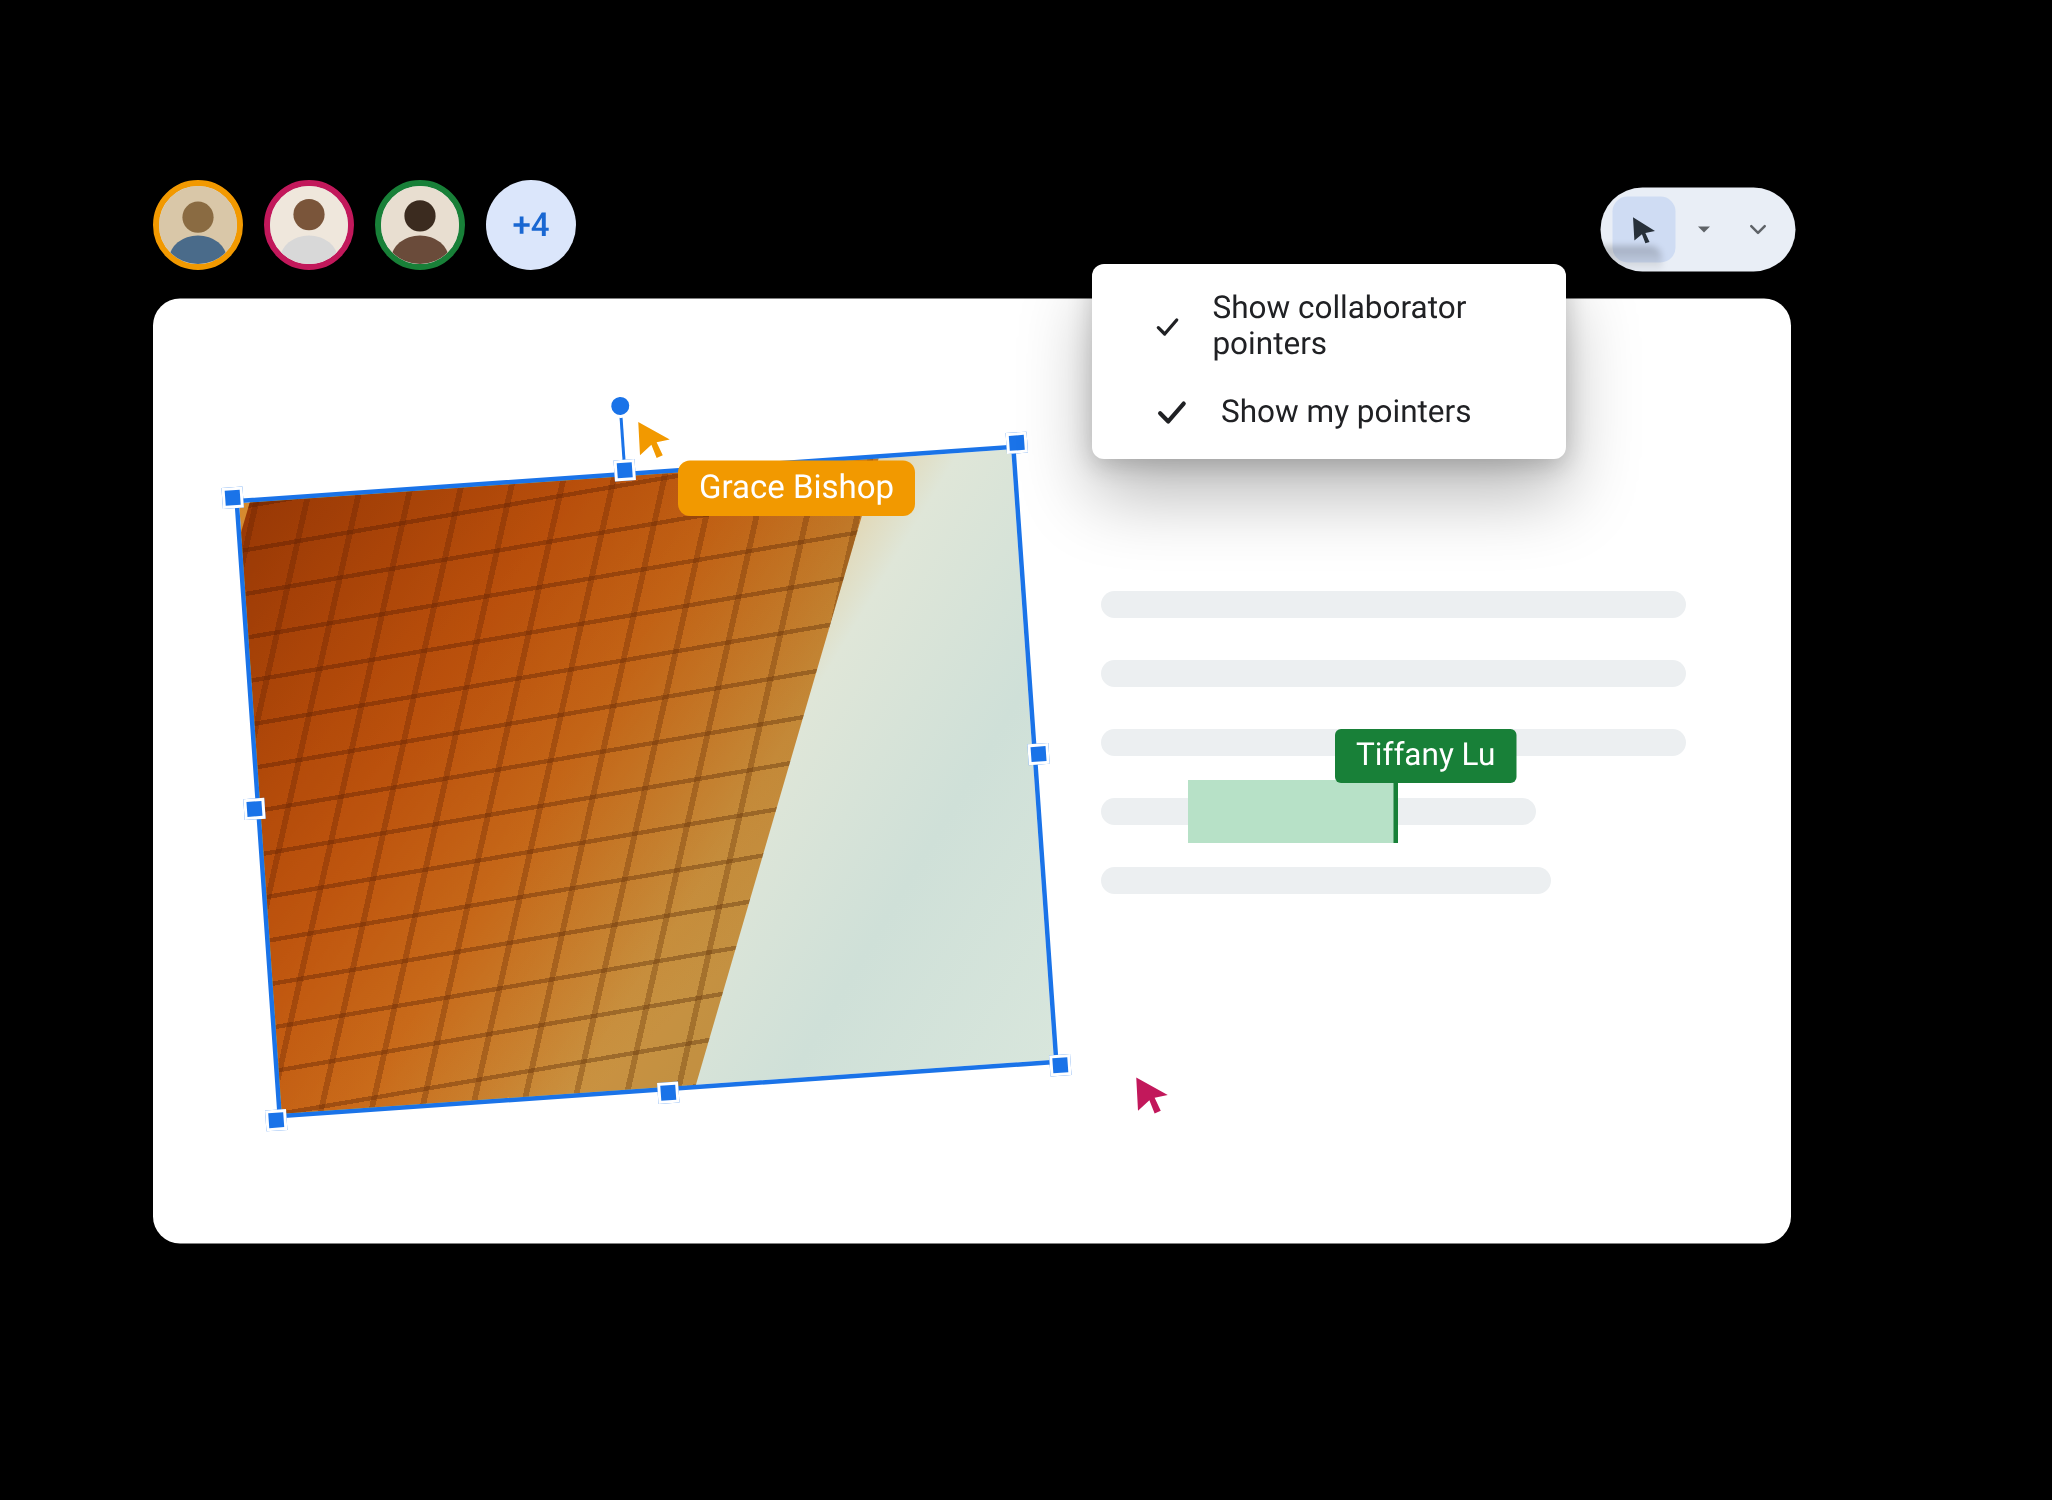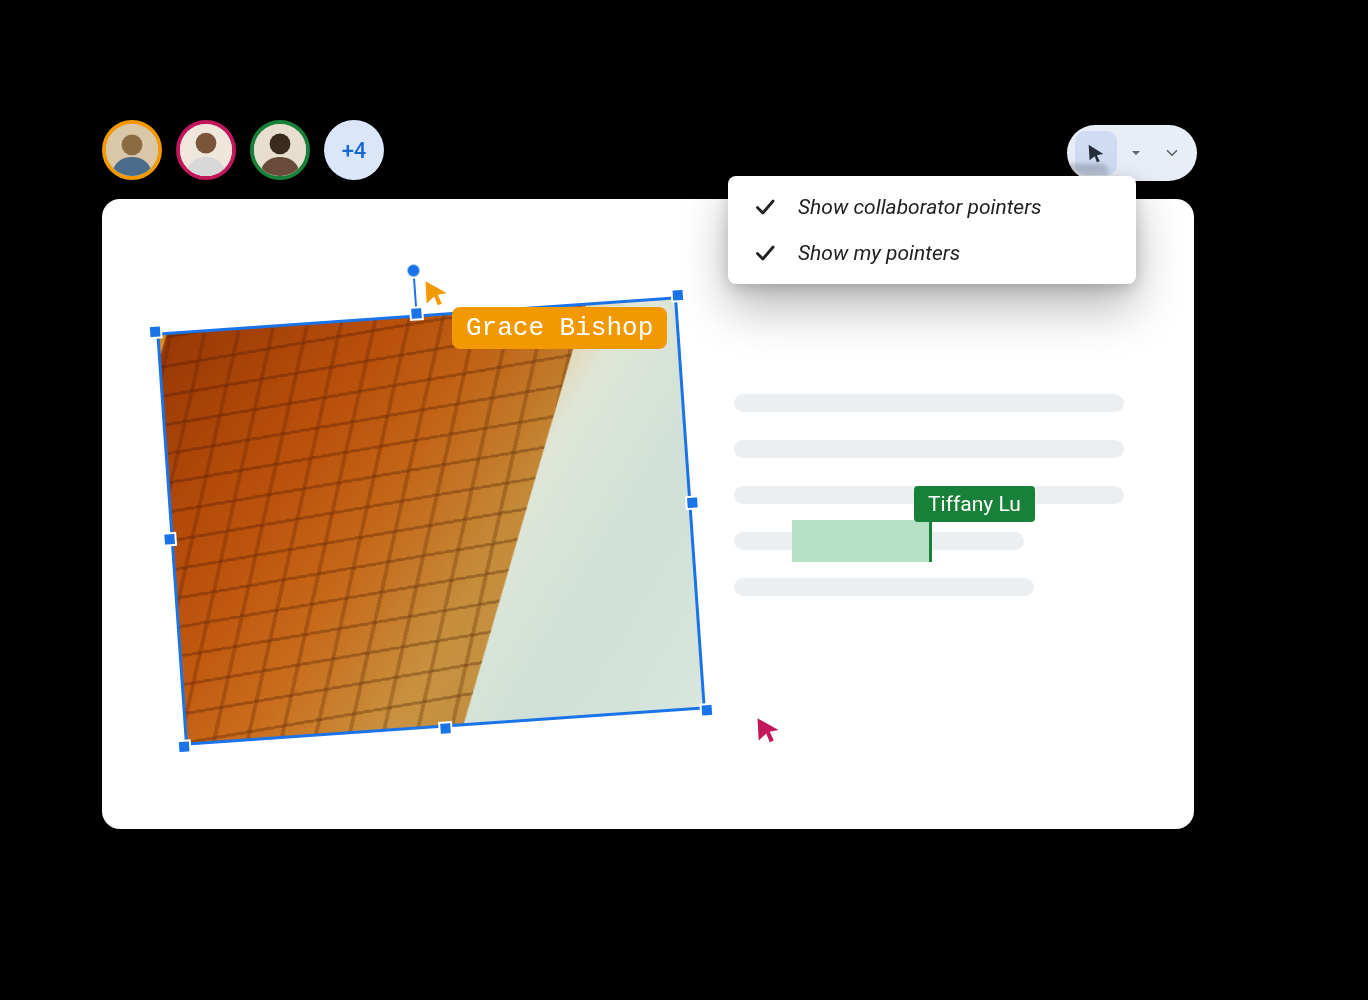--- a/index.html
+++ b/index.html
@@ -87,27 +87,26 @@
       align-items: center;
       justify-content: center;
       color: #5f6368;
     }
 
     
     .dropdown {
       position: absolute;
       left: 728px;
       top: 176px;
-      width: 408px;
+      width: 316px;
       background: #fff;
       border-radius: 8px;
       box-shadow: 0 24px 48px rgba(0,0,0,0.28), 0 4px 16px rgba(0,0,0,0.18);
-      padding: 8px 0;
+      padding: 8px 16px;
       z-index: 30;
-      font-style: italic;
     }
     .dropdown-shadow-top {
       position: absolute;
       left: 728px;
       top: 164px;
       width: 380px;
       height: 18px;
       border-radius: 8px 8px 0 0;
       background: linear-gradient(to bottom, rgba(0,0,0,0.22), rgba(0,0,0,0));
       z-index: 29;
@@ -202,26 +201,25 @@
 
     
     .cursor {
       position: absolute;
       z-index: 20;
     }
     .cursor-svg { display: block; }
     .cursor-label {
       position: absolute;
       color: #fff;
-      font-size: 26px;
+      font-size: 22px;
       padding: 6px 14px;
       border-radius: 8px;
       white-space: nowrap;
       z-index: 20;
-      font-family: Liberation Mono, monospace;
     }
     .lbl-orange { background: #f29900; }
     .lbl-magenta{ background: #c2185b; }
     .lbl-green  { background: #188038; }
 
     
     .lines {
       position: absolute;
       left: 632px;
       top: 195px;
@@ -246,21 +244,21 @@
       top: -12px;
       width: 140px;
       height: 42px;
       background: #b7e1c7;
       border-right: 3px solid #188038;
     }
     .line.w5 { width: 300px; }
 
     .tiffany-tag {
       position: absolute;
-      left: 812px;
+      left: 788px;
       top: 287px;
       background: #188038;
       color: #fff;
       font-size: 21px;
       padding: 6px 14px;
       border-radius: 4px;
       z-index: 22;
     }
   </style>
 </head>

